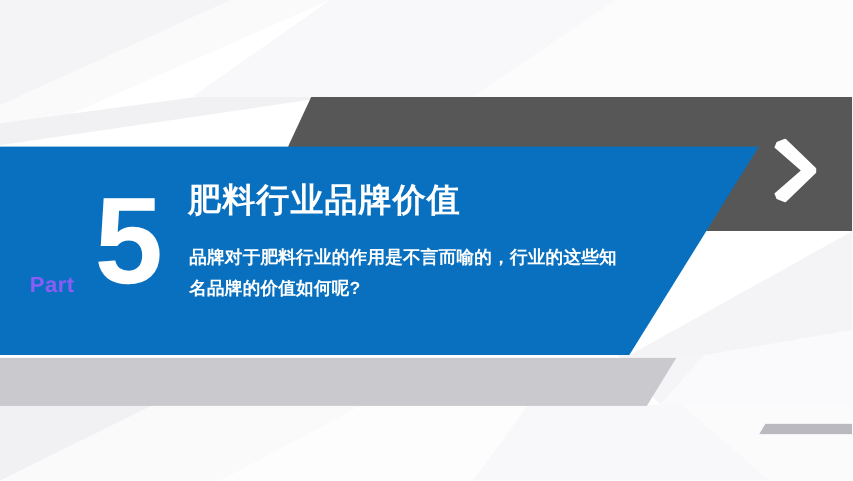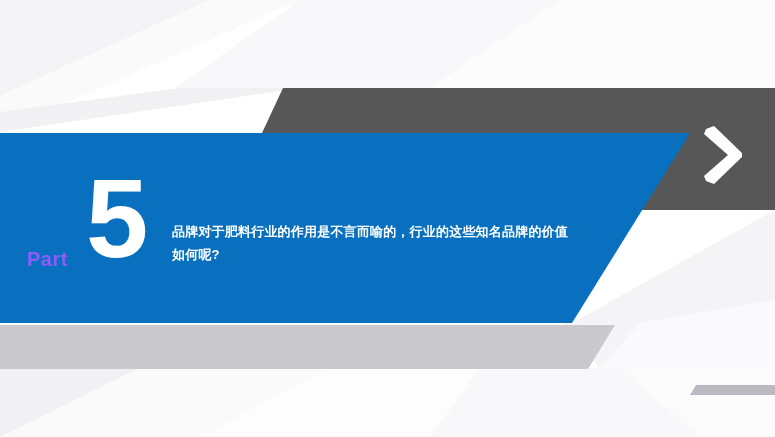--- a/index.html
+++ b/index.html
@@ -100,21 +100,21 @@
     letter-spacing: 1px;
     line-height: 1.15;
     white-space: nowrap;
   }
   .subtitle {
     position: absolute;
     left: 172px;
     top: 221px;
     width: 400px;
     color: #ffffff;
-    font-size: 13px;
+    font-size: 16px;
     font-weight: bold;
     line-height: 1.75;
     letter-spacing: 0.2px;
   }
 </style>
 </head>
 <body>
 
 <div id="slide">
 
@@ -145,16 +145,17 @@
 
   <div class="blue-band"></div>
 
   <div class="gray-para"></div>
   <div class="gray-para-small"></div>
 
   <div class="part-label">Part</div>
 
   <div class="big-number">5</div>
 
+  <div class="title">肥料行业品牌价值</div>
 
   <div class="subtitle">品牌对于肥料行业的作用是不言而喻的，行业的这些知名品牌的价值如何呢?</div>
 
 </div>
 
 </body></html>

